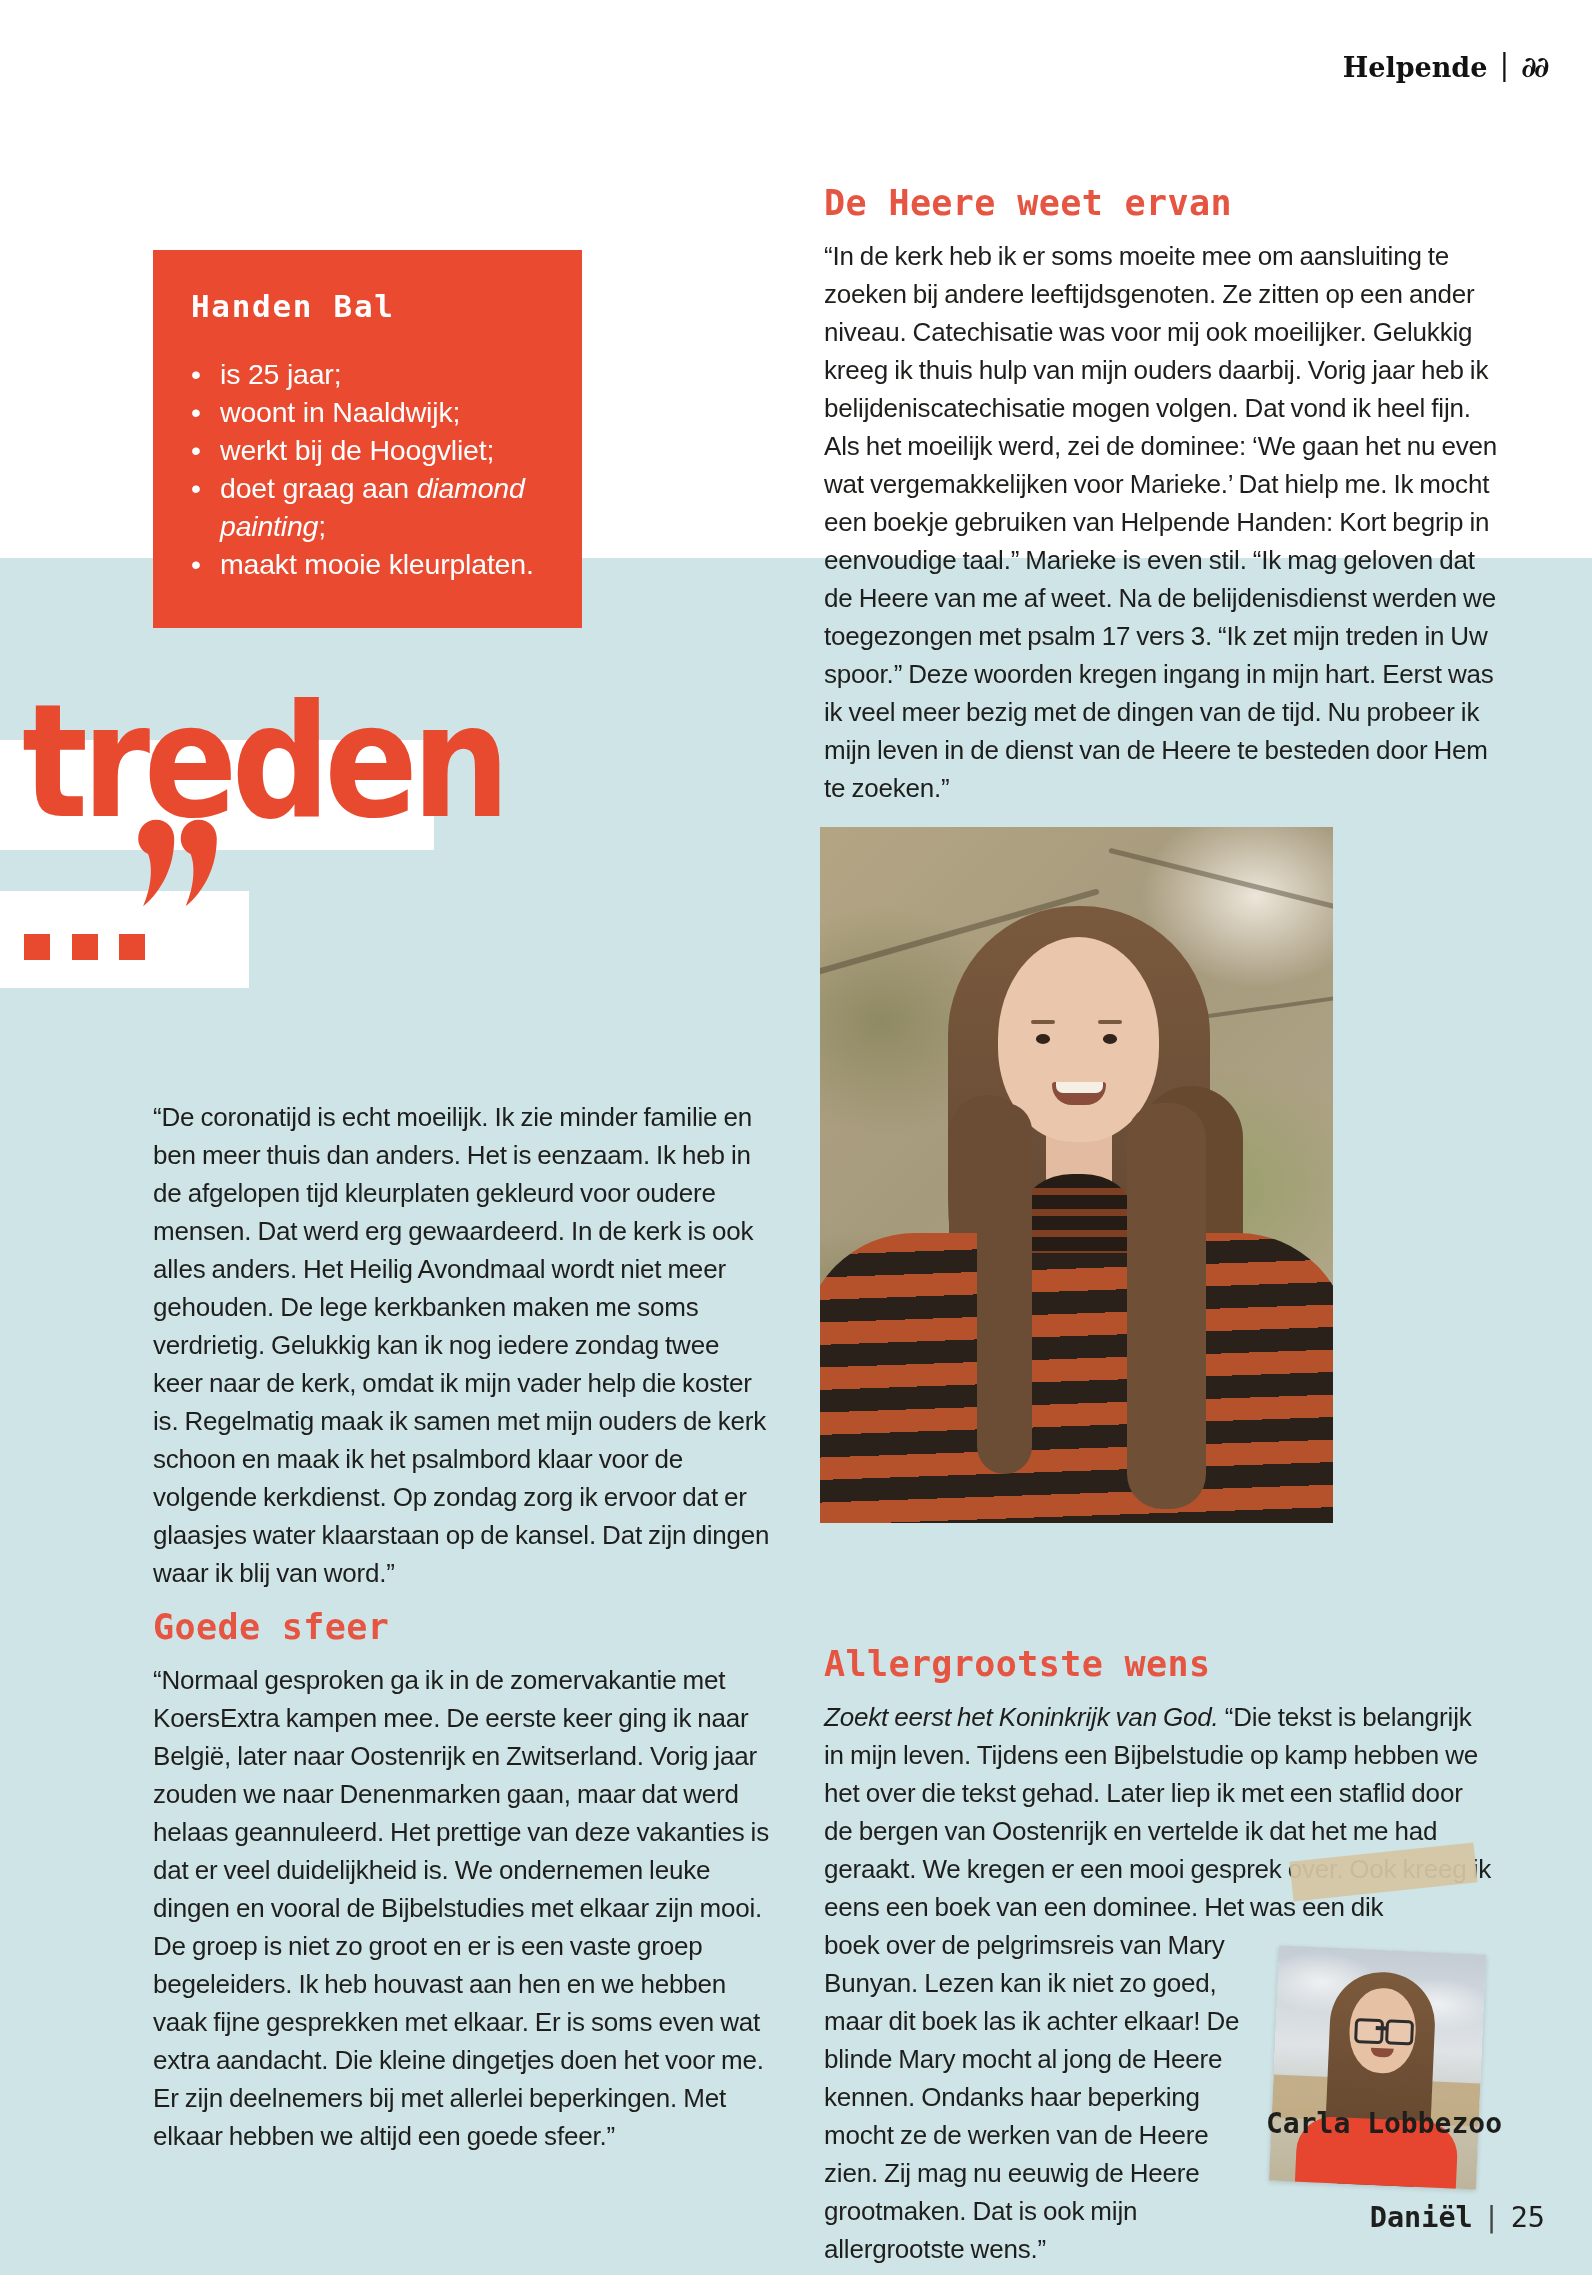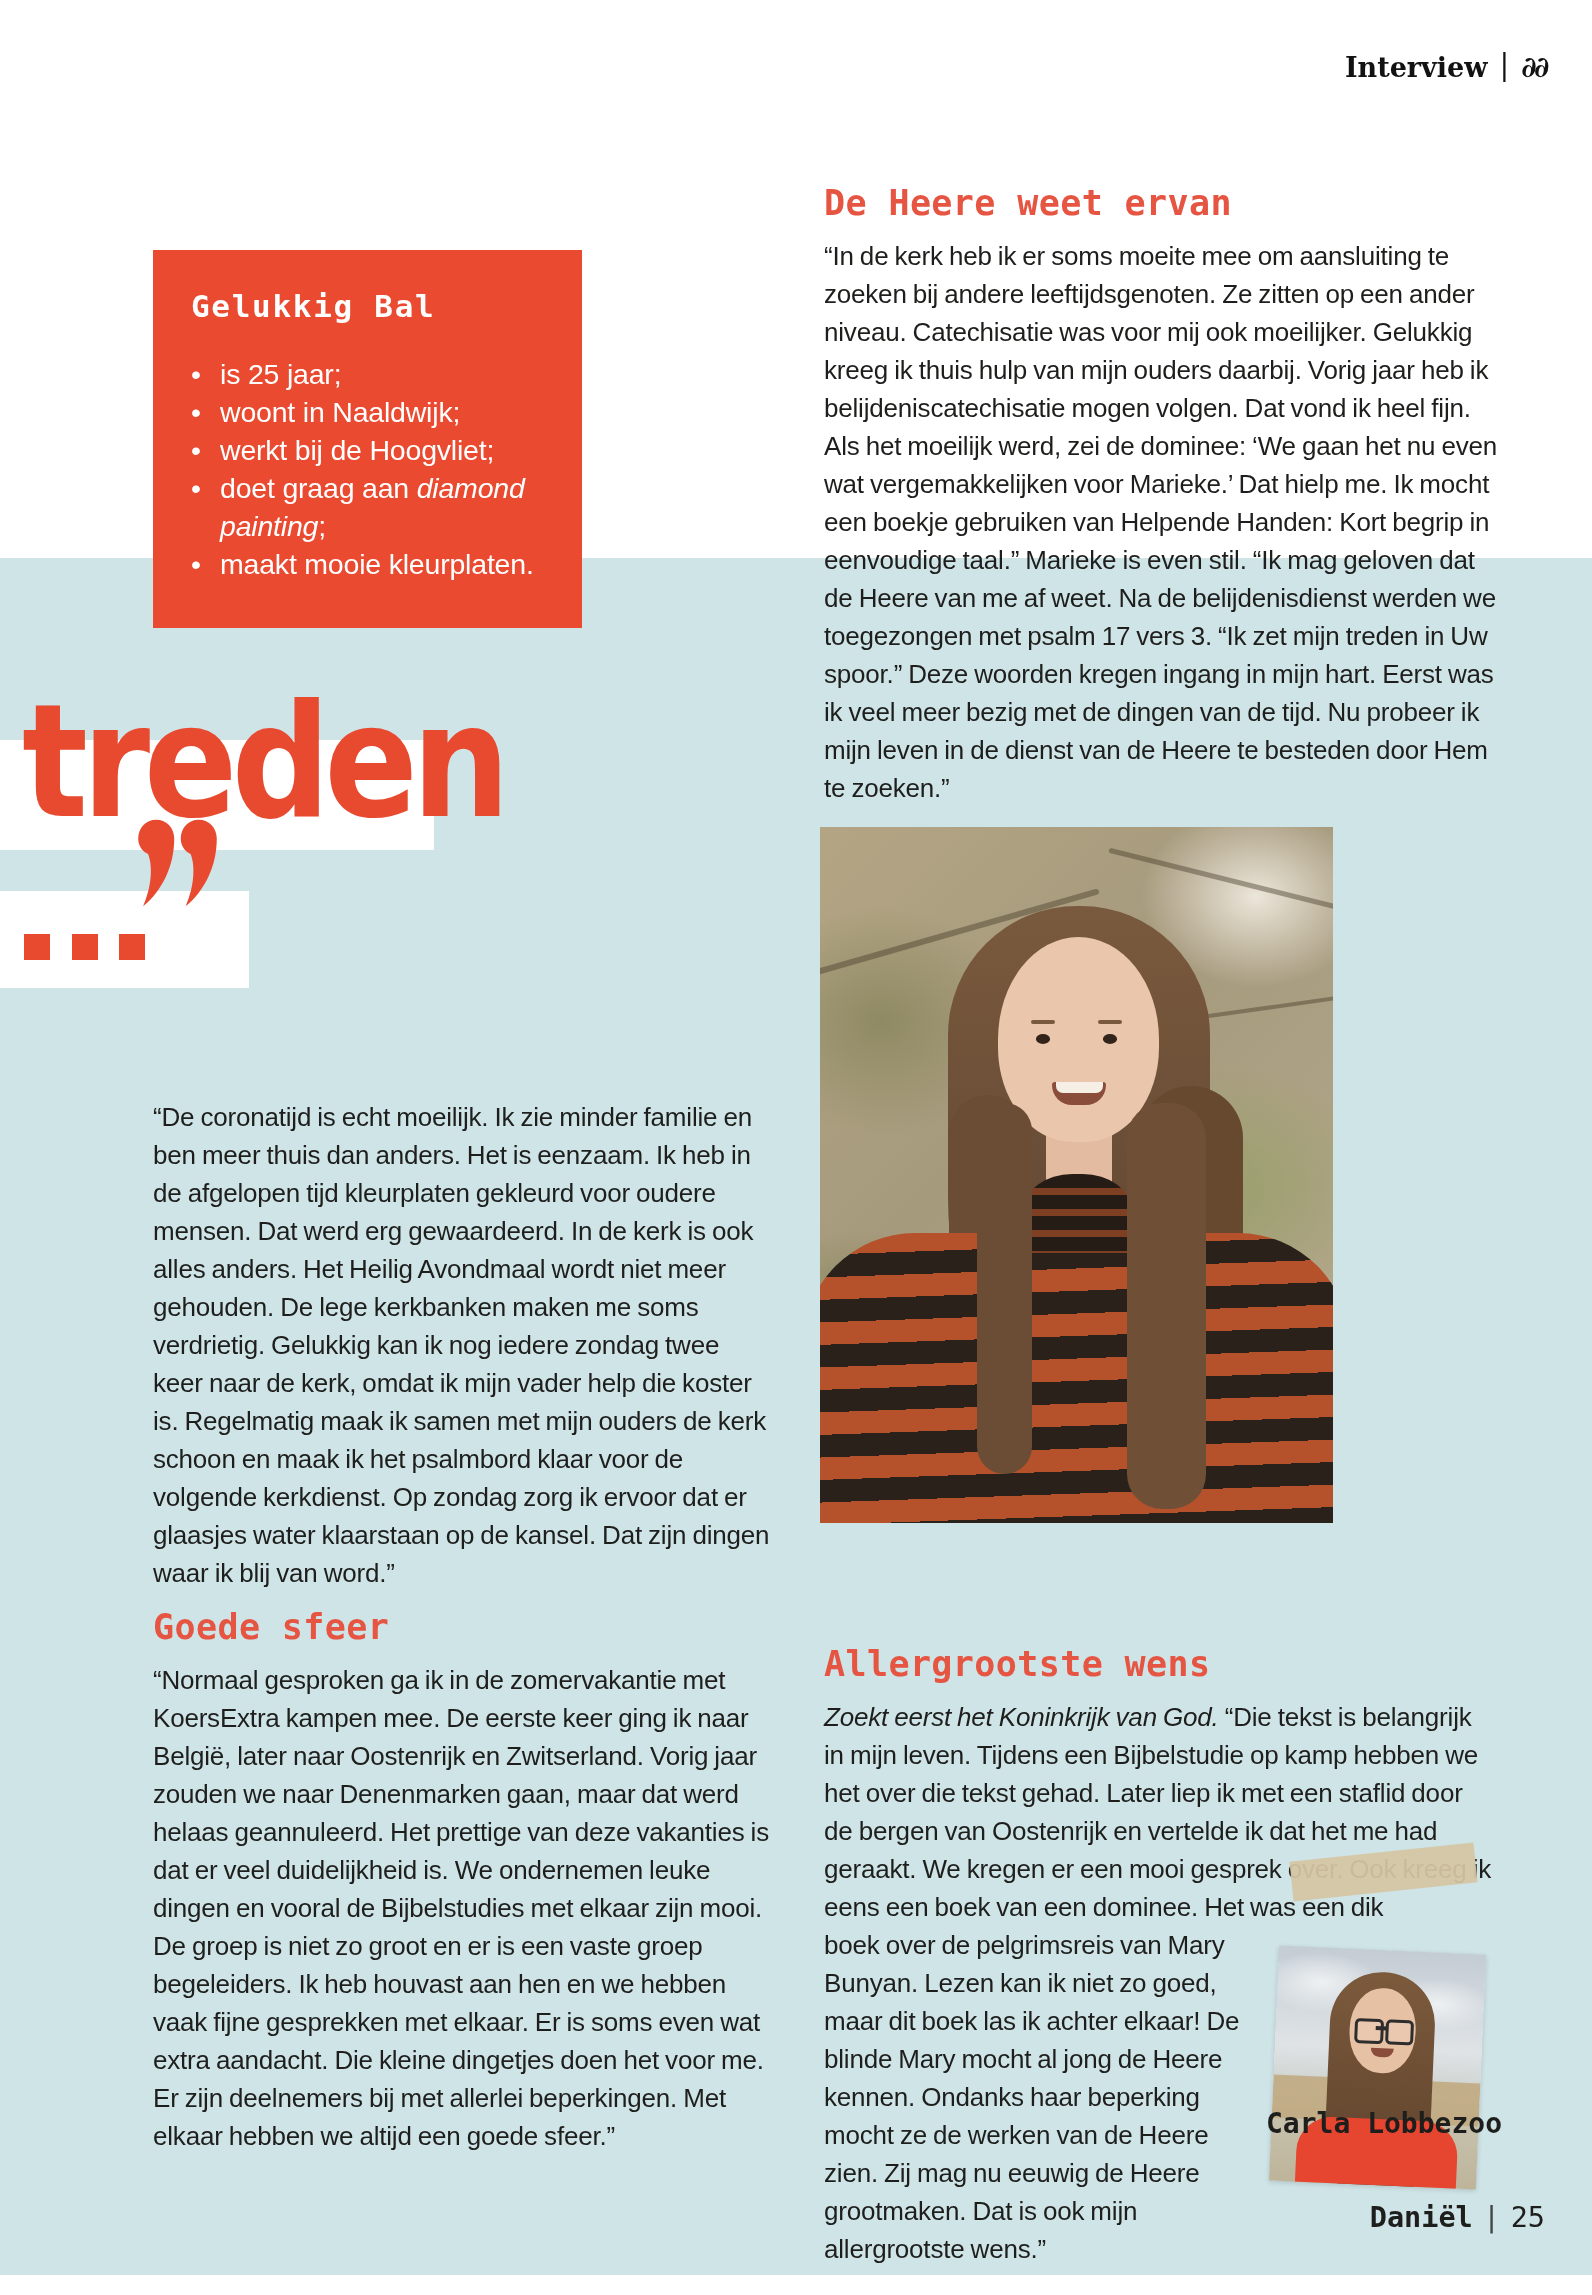--- a/index.html
+++ b/index.html
@@ -125,27 +125,27 @@
 </head>
 <body>
 
 <div class="page">
 
   <div class="blue-band"></div>
   <div class="white-band-1"></div>
   <div class="white-band-2"></div>
 
   <div class="header">
-    <span>Interview</span>
+    <span>Helpende</span>
     <span class="sep">|</span>
     <span class="mark">∂∂</span>
   </div>
 
   <div class="infobox">
-    <h2 class="title">Gelukkig Bal</h2>
+    <h2 class="title">Handen Bal</h2>
     <div class="bullets">
       <div class="bullet">
         <span class="dot">•</span>
         <span class="txt">is 25 jaar;</span>
       </div>
       <div class="bullet">
         <span class="dot">•</span>
         <span class="txt">woont in Naaldwijk;</span>
       </div>
       <div class="bullet">

